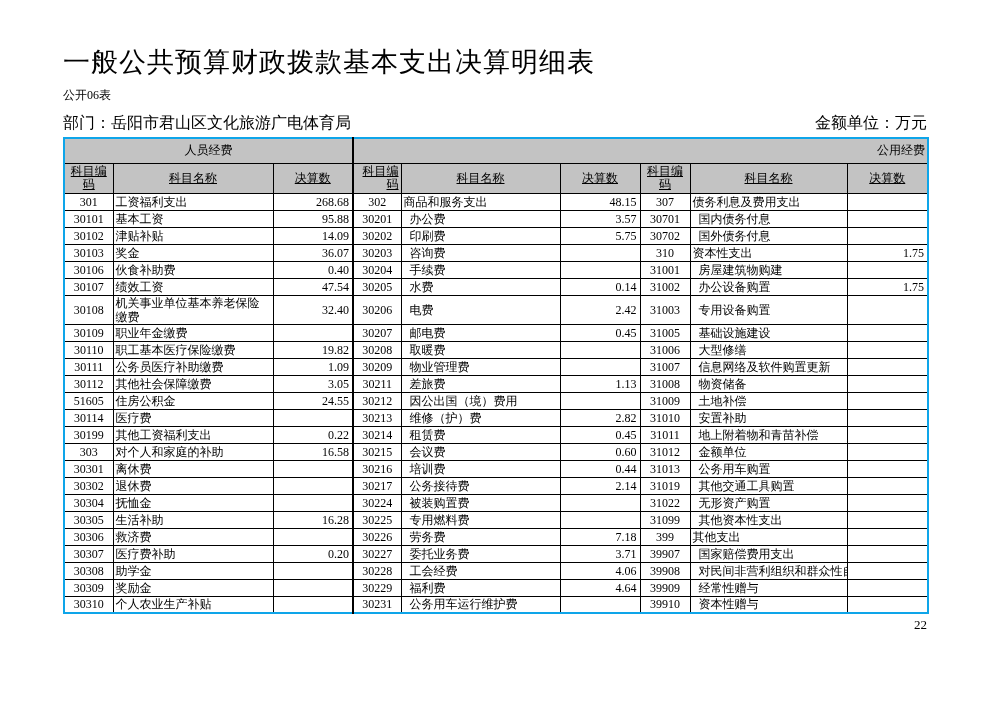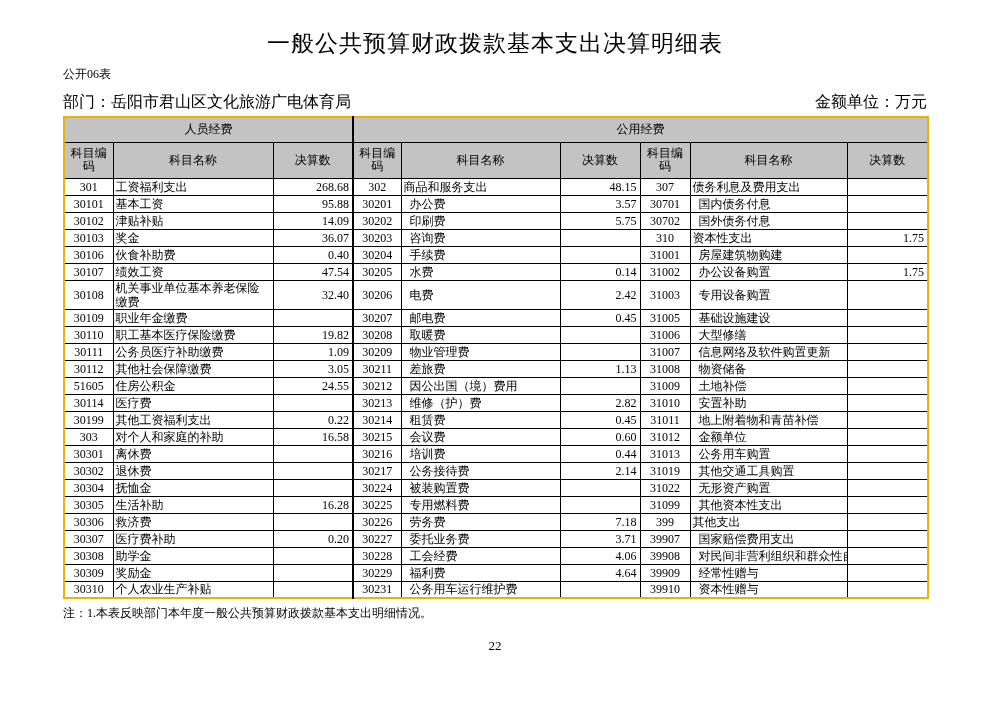--- a/index.html
+++ b/index.html
@@ -7,69 +7,69 @@
     margin: 0; padding: 0;
     width: 1000px; height: 706px;
     background: #ffffff;
     color: #000000;
     font-family: "Liberation Serif", "DejaVu Serif", serif;
     overflow: hidden;
   }
   .page { position: relative; width: 1000px; height: 706px; }
   .content { width: 864px; margin-left: 63px; }
   .title {
-    text-align: center;
-    font-size: 23px;
-    padding-top: 28px;
+    text-align: left;
+    font-size: 27px;
+    padding-top: 44px;
     letter-spacing: 1px;
     white-space: nowrap;
   }
   .form-label {
     text-align: left;
     font-size: 12px;
     margin-top: 7px;
     padding-right: 4px;
   }
   .meta-row {
     display: flex;
     justify-content: space-between;
     font-size: 16px;
     margin-top: 9px;
     margin-bottom: 3px;
   }
   table.budget {
     border-collapse: collapse;
     table-layout: fixed;
     width: 864px;
-    border: 2px solid #eab308;
+    border: 2px solid #0ea5e9;
   }
   table.budget th, table.budget td {
     border: 1px solid #000;
     font-size: 12px;
     font-weight: normal;
     overflow: hidden;
     vertical-align: middle;
   }
   thead th {
     background: #c3c3c3;
     text-align: center;
     line-height: 13px;
     padding: 0 2px;
   }
   tr.group-row th { height: 25px; }
-  tr.colhdr-row th { height: 36px; }
+  tr.colhdr-row th { height: 30px; text-decoration: underline; }
   tbody td { height: 17px; line-height: 14px; padding: 0 2px; }
   td.code { text-align: center; white-space: nowrap; }
   td.name { text-align: left; }
   td.name.g1, td.name.g2 { white-space: nowrap; }
   td.name.indent { padding-left: 8px; }
   td.val { text-align: right; padding-right: 3px; white-space: nowrap; }
-  .gsep { border-left: 2px solid #000 !important; }
+  .gsep { border-left: 2px solid #000 !important; text-align: right; }
   .note { font-size: 12px; margin-top: 6px; }
-  .page-num { text-align: center; font-size: 13px; margin-top: 16px; }
+  .page-num { text-align: right; font-size: 13px; margin-top: 3px; }
 </style>
 </head>
 <body>
 
 <div class="page">
   <div class="content">
     <div class="title">一般公共预算财政拨款基本支出决算明细表</div>
     <div class="form-label">公开06表</div>
     <div class="meta-row">
       <span>部门：岳阳市君山区文化旅游广电体育局</span>
@@ -364,16 +364,15 @@
             <td class="val g0"></td>
             <td class="code g1 gsep">30231</td>
             <td class="name g1 indent">公务用车运行维护费</td>
             <td class="val g1"></td>
             <td class="code g2">39910</td>
             <td class="name g2 indent">资本性赠与</td>
             <td class="val g2"></td>
           </tr>
         </tbody>
     </table>
-    <div class="note">注：1.本表反映部门本年度一般公共预算财政拨款基本支出明细情况。</div>
     <div class="page-num">22</div>
   </div>
 </div>
 
 </body></html>

